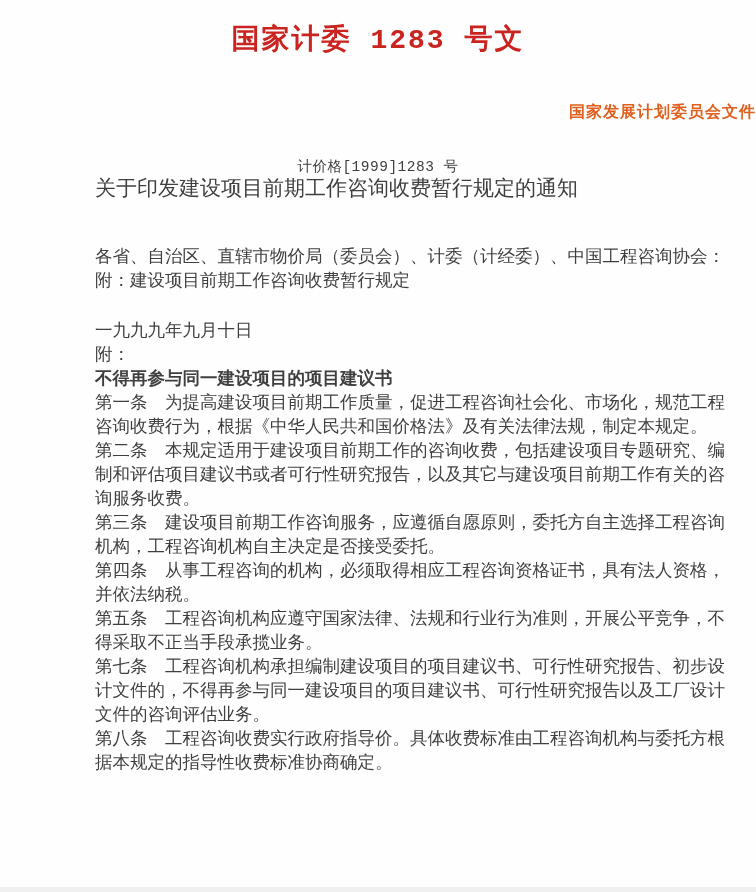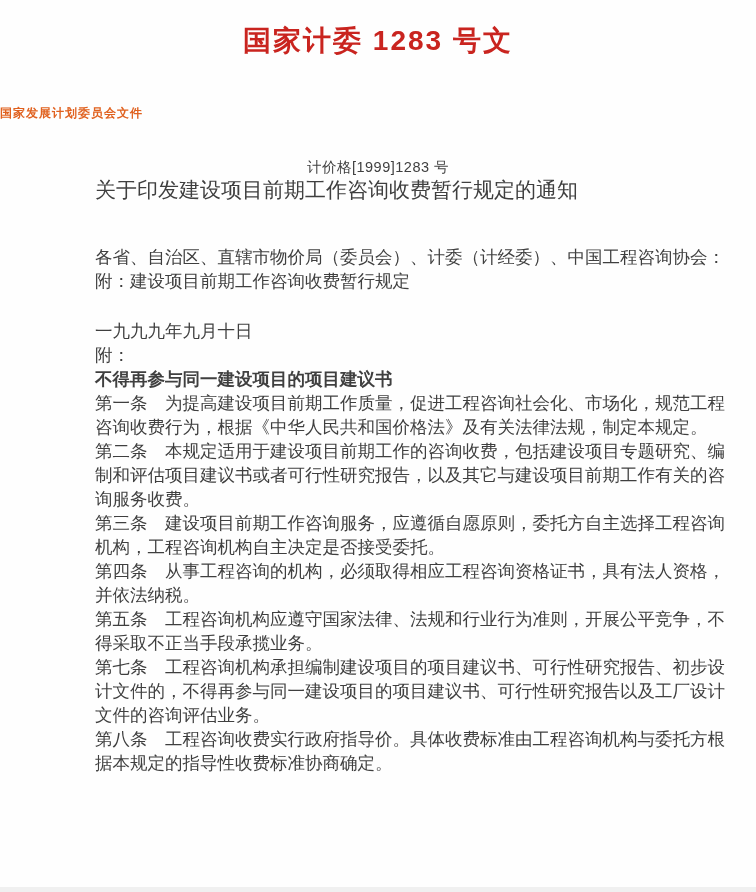--- a/index.html
+++ b/index.html
@@ -6,37 +6,37 @@
     margin: 0;
     padding: 0;
     background: #ffffff;
   }
   .page {
     position: relative;
     width: 756px;
     height: 892px;
     background: #fefefe;
     overflow: hidden;
-    font-family: Liberation Sans, sans-serif;
+    font-family: Liberation Mono, monospace;
     color: var(--body-text, #3f3f3f);
   }
   .doc-title {
     margin: 0;
     padding-top: 24px;
     text-align: center;
     font-size: 28px;
     line-height: 34px;
     font-weight: bold;
     letter-spacing: 2px;
     color: var(--title-red, #c9241f);
   }
   .org-header {
     margin-top: 47px;
-    text-align: left;
-    font-size: 12px;
+    text-align: right;
+    font-size: 16px;
     line-height: 17px;
     font-weight: bold;
     letter-spacing: 1px;
     color: var(--org-orange, #e0611f);
   }
   .doc-number {
     margin-top: 36px;
     text-align: center;
     font-size: 14.5px;
     line-height: 18px;

